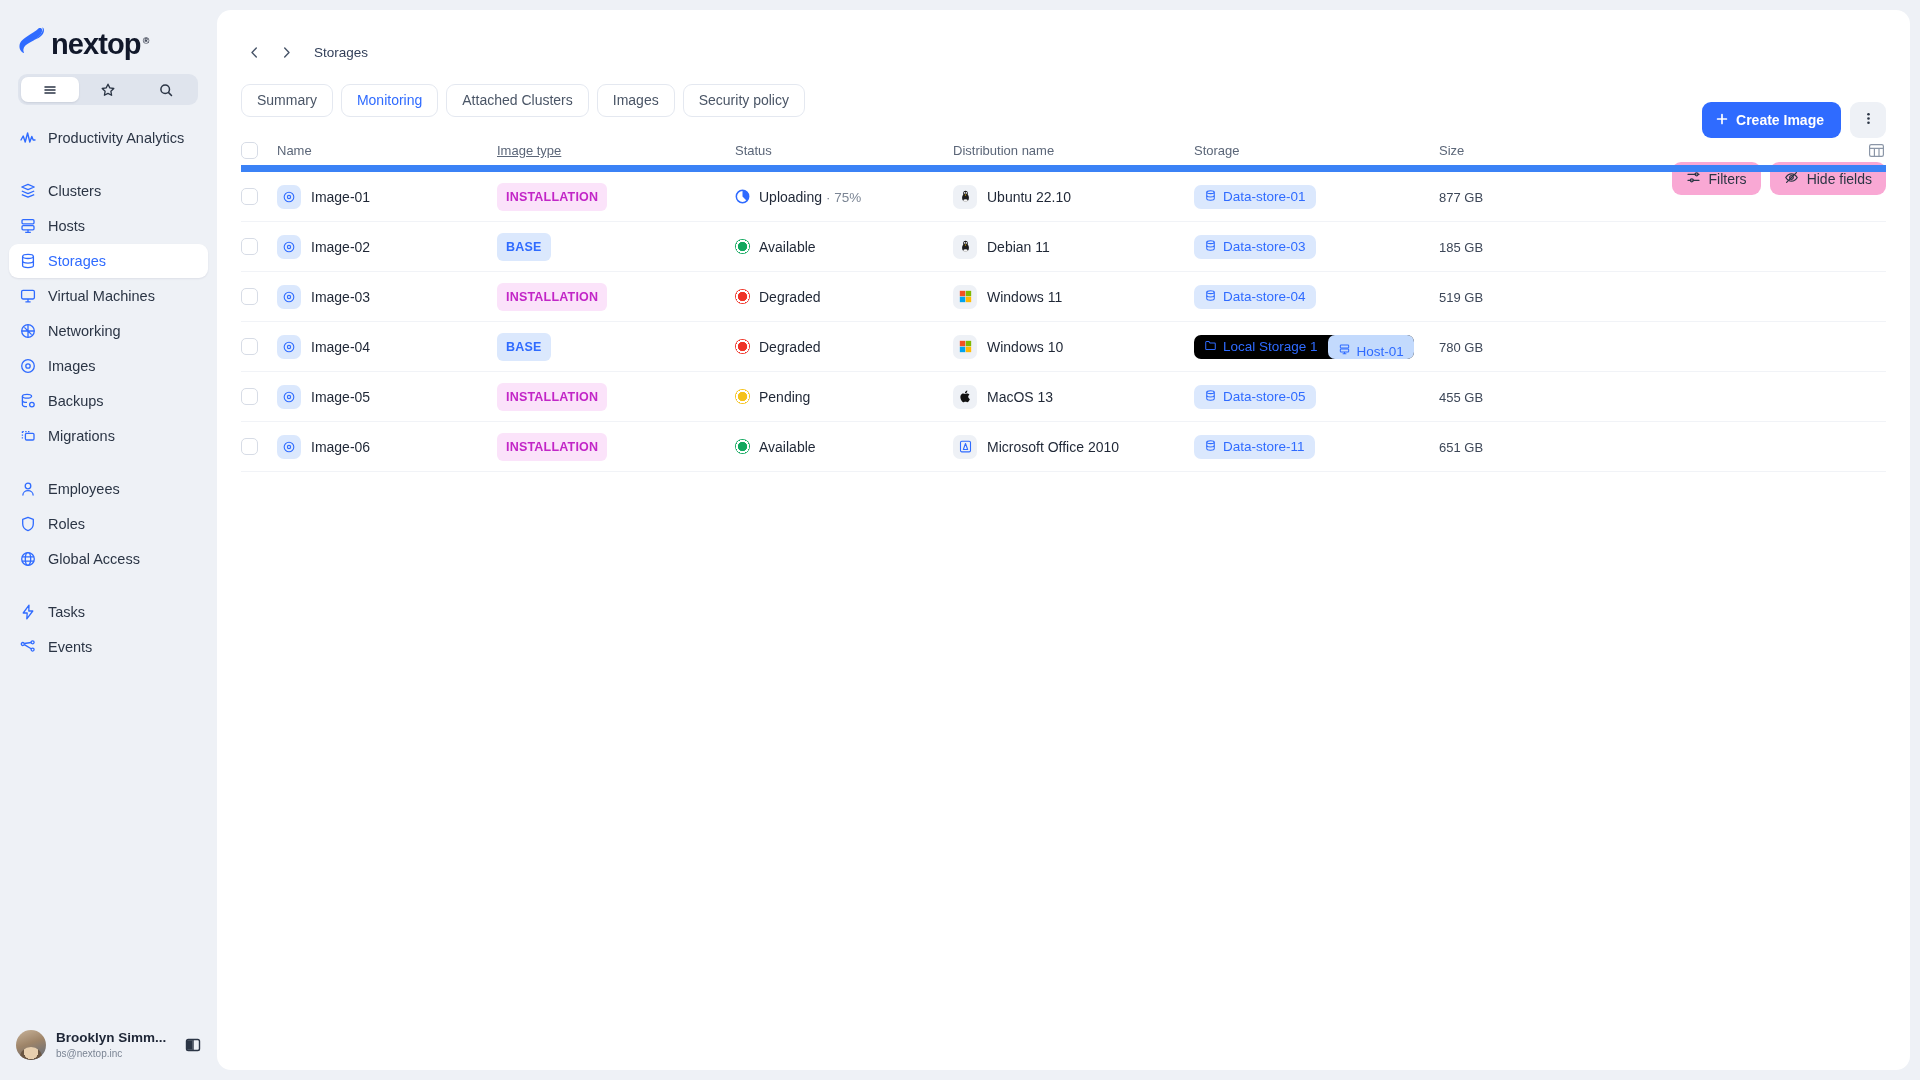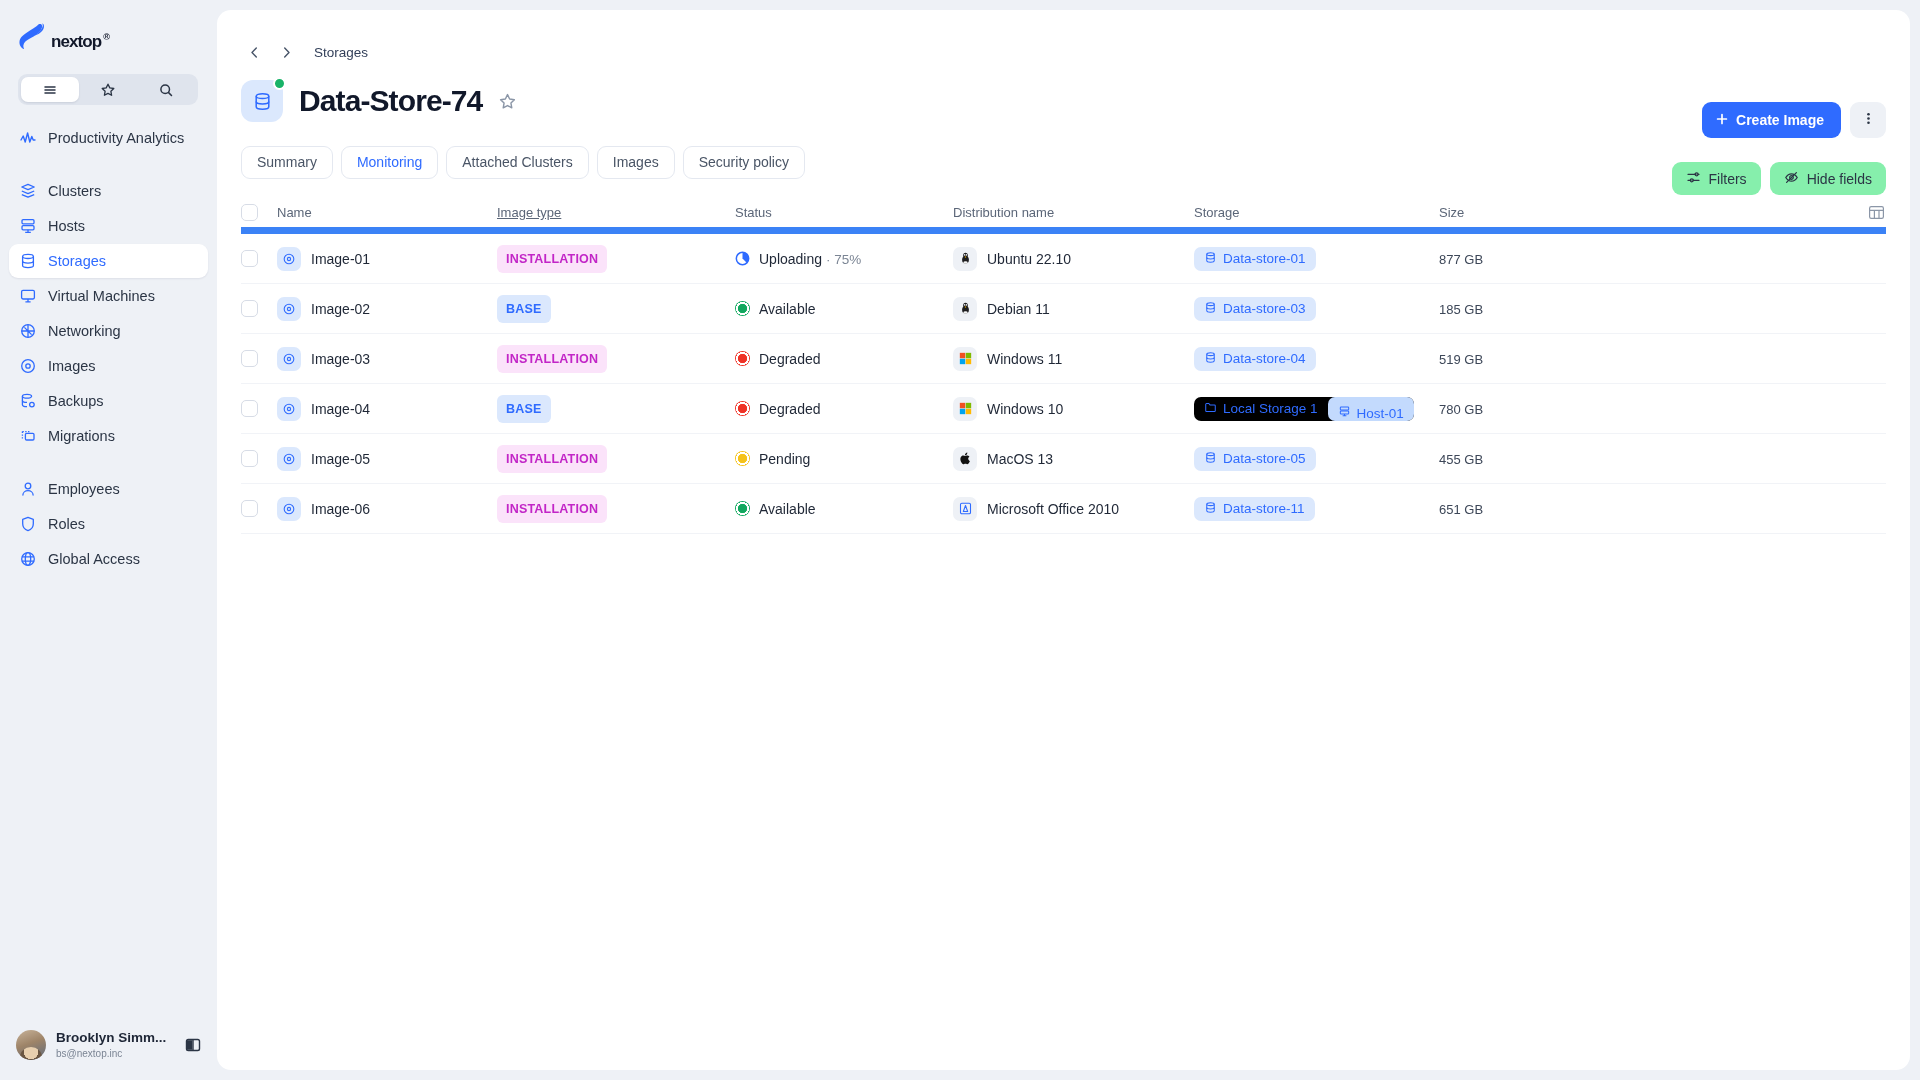--- a/index.html
+++ b/index.html
@@ -17,21 +17,21 @@
     width: 217px; height: 1080px;
     background: #eef1f6;
     display: flex; flex-direction: column;
     flex: 0 0 217px;
     position: relative;
   }
   .logo-wrap { padding: 22px 0 0 16px; height: 62px; }
   .logo { display: flex; align-items: center; gap: 2px; }
   .logo-mark { width: 32px; height: 30px; }
   .logo-text {
-    font-size: 17px; font-weight: 700; color: #11182a;
+    font-size: 29px; font-weight: 700; color: #11182a;
     letter-spacing: -0.9px; line-height: 1; margin-left: 1px; margin-top: 8px;
   }
   .logo-reg { font-size: 9px; vertical-align: super; font-weight: 600; color:#11182a;}
 
   .segmented {
     margin: 12px 16px 0 18px;
     background: #dfe4ed;
     border-radius: 9px;
     height: 31px;
     display: flex; align-items: center;
@@ -156,21 +156,21 @@
     white-space: nowrap;
   }
   .tab.active { color: #2f6bff; border-color: #e4e8f0; }
 
   .table-tools {
     position: absolute; right: 24px; top: 152px;
     display: flex; align-items: center; gap: 9px;
   }
   .btn-soft {
     height: 33px; padding: 0 14px; border-radius: 9px;
-    background: #86efac; border: none; cursor: pointer;
+    background: #f9a8d4; border: none; cursor: pointer;
     font-size: 14px; color: #2b3545;
     display: flex; align-items: center; gap: 8px;
     font-family: "Liberation Sans", sans-serif;
   }
 
   
   .table { margin: 18px 24px 0 24px; }
   .thead {
     display: flex; align-items: center;
     height: 36px; border-bottom: 7px solid #3b82f6;
@@ -416,20 +416,42 @@
                 <ellipse cx="9" cy="9" rx="2.7" ry="6.3"></ellipse>
                 <path d="M2.9 6.9h12.2M2.9 11.1h12.2"></path>
             </svg>
           </span>
           <span>Global Access</span>
         </div>
       </div>
 
       <div class="nav-sep"></div>
 
+      <div class="nav-group">
+        <div class="nav-item">
+          <span class="ico">
+            <svg width="18" height="18" viewBox="0 0 18 18" fill="none" stroke="#2f6bff" stroke-width="1.3" stroke-linejoin="round">
+              <path d="M10 2.2L4.2 10h4l-.4 5.8L13.8 8h-4l.2-5.8z"></path>
+            </svg>
+          </span>
+          <span>Tasks</span>
+        </div>
+
+        <div class="nav-item">
+          <span class="ico">
+            <svg width="18" height="18" viewBox="0 0 18 18" fill="none" stroke="#2f6bff" stroke-width="1.3">
+              <circle cx="3.8" cy="6" r="1.5"></circle>
+                <circle cx="13.6" cy="4.3" r="1.5"></circle>
+                <circle cx="13.6" cy="11.6" r="1.5"></circle>
+              <path d="M5.3 6.6l6.9 4.2M5.3 5.5l6.9-1"></path>
+            </svg>
+          </span>
+          <span>Events</span>
+        </div>
+      </div>
     </nav>
 
     <div class="user-bar">
       <div class="avatar"></div>
       <div class="user-meta">
         <div class="user-name">Brooklyn Simm...</div>
         <div class="user-mail">bs@nextop.inc</div>
       </div>
       <span class="panel-toggle">
         <svg width="20" height="20" viewBox="0 0 20 20" fill="none" stroke="#2b3545" stroke-width="1.4">
@@ -451,38 +473,20 @@
           </svg>
       </span>
       <span class="nav-arrow">
         <svg width="15" height="15" viewBox="0 0 15 15" fill="none" stroke="#475468" stroke-width="1.4" stroke-linecap="round" stroke-linejoin="round">
             <path d="M5.7 3L10 7.5 5.7 12"></path>
           </svg>
       </span>
       <span class="crumb-text">Storages</span>
     </div>
 
-    <div class="title-row">
-      <div class="title-icon-wrap">
-        <div class="title-icon">
-          <svg width="21" height="21" viewBox="0 0 18 18" fill="none" stroke="#2f6bff" stroke-width="1.3">
-            <ellipse cx="9" cy="4.4" rx="5.4" ry="2.1"></ellipse>
-            <path d="M3.6 4.4v9.2c0 1.2 2.4 2.1 5.4 2.1s5.4-.9 5.4-2.1V4.4"></path>
-            <path d="M3.6 9c0 1.2 2.4 2.1 5.4 2.1s5.4-.9 5.4-2.1"></path>
-          </svg>
-        </div>
-        <span class="status-dot-lg"></span>
-      </div>
-      <h1 class="page-title">Data-Store-74</h1>
-      <span class="star-btn">
-        <svg width="19" height="19" viewBox="0 0 16 16" fill="none" stroke="#8b96a7" stroke-width="1.2" stroke-linejoin="round">
-          <path d="M8 2.2l1.8 3.7 4 .6-2.9 2.8.7 4L8 11.4l-3.6 1.9.7-4L2.2 6.5l4-.6L8 2.2z"></path>
-        </svg>
-      </span>
-    </div>
 
     <div class="header-actions">
       <button class="btn-primary">
         <span>
           <svg width="14" height="14" viewBox="0 0 14 14" fill="none" stroke="#fff" stroke-width="1.7" stroke-linecap="round">
               <path d="M7 2.6v8.8M2.6 7h8.8"></path>
             </svg>
         </span>
         <span>Create Image</span>
       </button>

